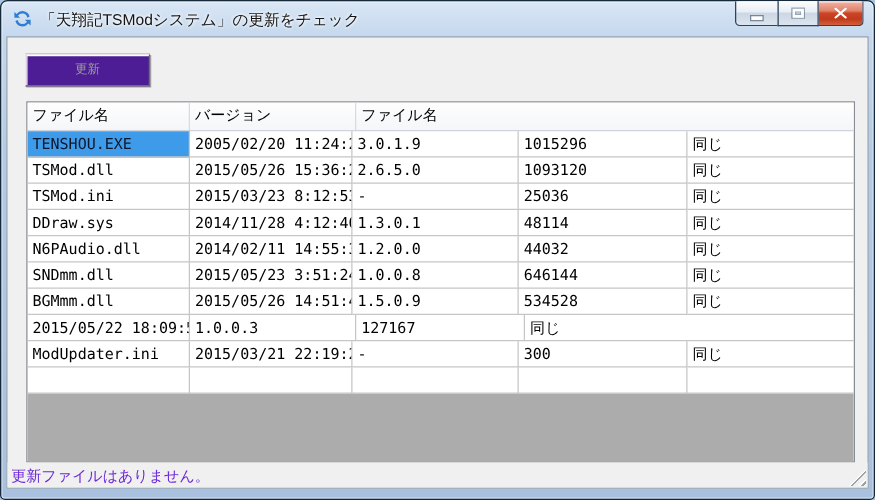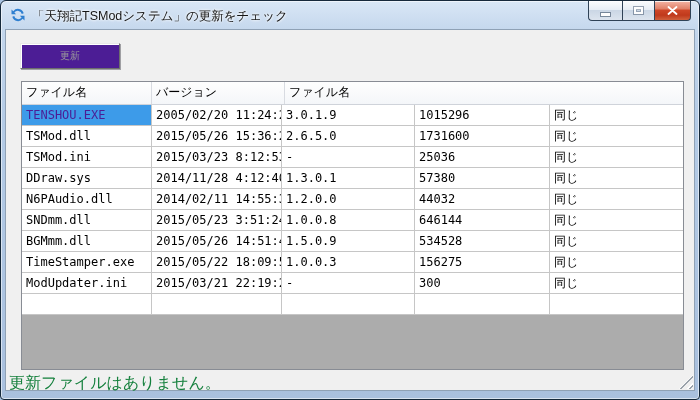--- a/index.html
+++ b/index.html
@@ -42,26 +42,26 @@
     background:#FFFFFF;border:1px solid #888C94;overflow:hidden;}
   .lv-header{display:flex;height:23px;background:linear-gradient(#FEFEFE,#F4F6F9);
     border-bottom:1px solid #CFD3DA;}
   .lv-header .lv-cell{border-right:1px solid #D8DBE1;color:#000;}
   .lv-row{display:flex;height:21px;}
   .lv-row .lv-cell{border-right:1px solid #C6C6C6;border-bottom:1px solid #C6C6C6;}
   .lv-cell{font-family:"DejaVu Sans Mono","Liberation Mono",monospace;
     font-size:12px;line-height:20px;padding:0 0 0 4px;white-space:nowrap;overflow:hidden;color:#000;}
   .col0{width:130px;}.col1{width:130px;}.col2{width:133px;}.col3{width:135px;}
   .col4{flex:1;border-right:none !important;}
-  .lv-cell.selected{background:#3D9BE9;color:#4c1d95;}
+  .lv-cell.selected{background:#3D9BE9;color:#0f172a;}
   .lv-filler{position:absolute;left:0;right:0;bottom:0;top:233px;background:#ACACAC;}
 
   
   .statusbar{position:absolute;left:0;right:0;bottom:0;height:20px;background:#F0F0F0;}
-  .status-text{position:absolute;left:3px;top:3px;font-size:16px;color:#15803d;white-space:nowrap;}
+  .status-text{position:absolute;left:3px;top:3px;font-size:12px;color:#6d28d9;white-space:nowrap;}
   .grip{position:absolute;right:1px;bottom:1px;width:14px;height:14px;
     clip-path:polygon(100% 0,100% 100%,0 100%);
     background:repeating-linear-gradient(135deg,transparent 0 3px,#FFFFFF 3px 4.5px,#9AA2AA 4.5px 6px);}
 </style>
 </head>
 <body>
 
 <div class="stage">
   <div class="window">
 
@@ -103,35 +103,35 @@
               <div class="lv-cell col0 selected">TENSHOU.EXE</div>
               <div class="lv-cell col1">2005/02/20 11:24:26</div>
               <div class="lv-cell col2">3.0.1.9</div>
               <div class="lv-cell col3">1015296</div>
               <div class="lv-cell col4">同じ</div>
             </div>
             <div class="lv-row">
               <div class="lv-cell col0">TSMod.dll</div>
               <div class="lv-cell col1">2015/05/26 15:36:26</div>
               <div class="lv-cell col2">2.6.5.0</div>
-              <div class="lv-cell col3">1731600</div>
+              <div class="lv-cell col3">1093120</div>
               <div class="lv-cell col4">同じ</div>
             </div>
             <div class="lv-row">
               <div class="lv-cell col0">TSMod.ini</div>
               <div class="lv-cell col1">2015/03/23 8:12:53</div>
               <div class="lv-cell col2">-</div>
               <div class="lv-cell col3">25036</div>
               <div class="lv-cell col4">同じ</div>
             </div>
             <div class="lv-row">
               <div class="lv-cell col0">DDraw.sys</div>
               <div class="lv-cell col1">2014/11/28 4:12:40</div>
               <div class="lv-cell col2">1.3.0.1</div>
-              <div class="lv-cell col3">57380</div>
+              <div class="lv-cell col3">48114</div>
               <div class="lv-cell col4">同じ</div>
             </div>
             <div class="lv-row">
               <div class="lv-cell col0">N6PAudio.dll</div>
               <div class="lv-cell col1">2014/02/11 14:55:32</div>
               <div class="lv-cell col2">1.2.0.0</div>
               <div class="lv-cell col3">44032</div>
               <div class="lv-cell col4">同じ</div>
             </div>
             <div class="lv-row">
@@ -142,24 +142,23 @@
               <div class="lv-cell col4">同じ</div>
             </div>
             <div class="lv-row">
               <div class="lv-cell col0">BGMmm.dll</div>
               <div class="lv-cell col1">2015/05/26 14:51:44</div>
               <div class="lv-cell col2">1.5.0.9</div>
               <div class="lv-cell col3">534528</div>
               <div class="lv-cell col4">同じ</div>
             </div>
             <div class="lv-row">
-              <div class="lv-cell col0">TimeStamper.exe</div>
               <div class="lv-cell col1">2015/05/22 18:09:57</div>
               <div class="lv-cell col2">1.0.0.3</div>
-              <div class="lv-cell col3">156275</div>
+              <div class="lv-cell col3">127167</div>
               <div class="lv-cell col4">同じ</div>
             </div>
             <div class="lv-row">
               <div class="lv-cell col0">ModUpdater.ini</div>
               <div class="lv-cell col1">2015/03/21 22:19:29</div>
               <div class="lv-cell col2">-</div>
               <div class="lv-cell col3">300</div>
               <div class="lv-cell col4">同じ</div>
             </div>
           </div>

